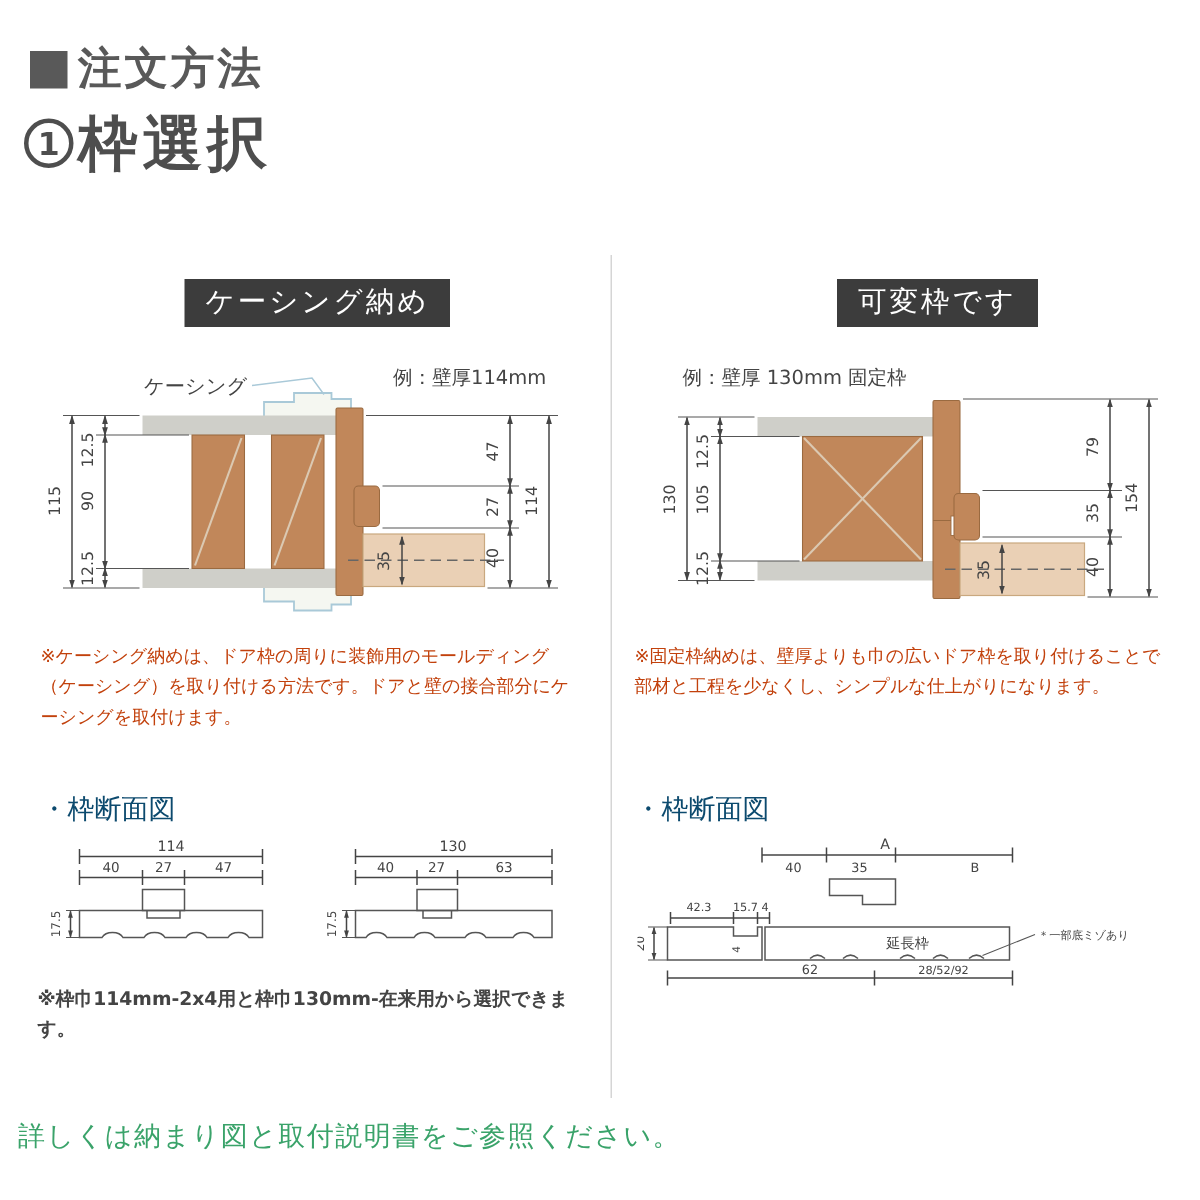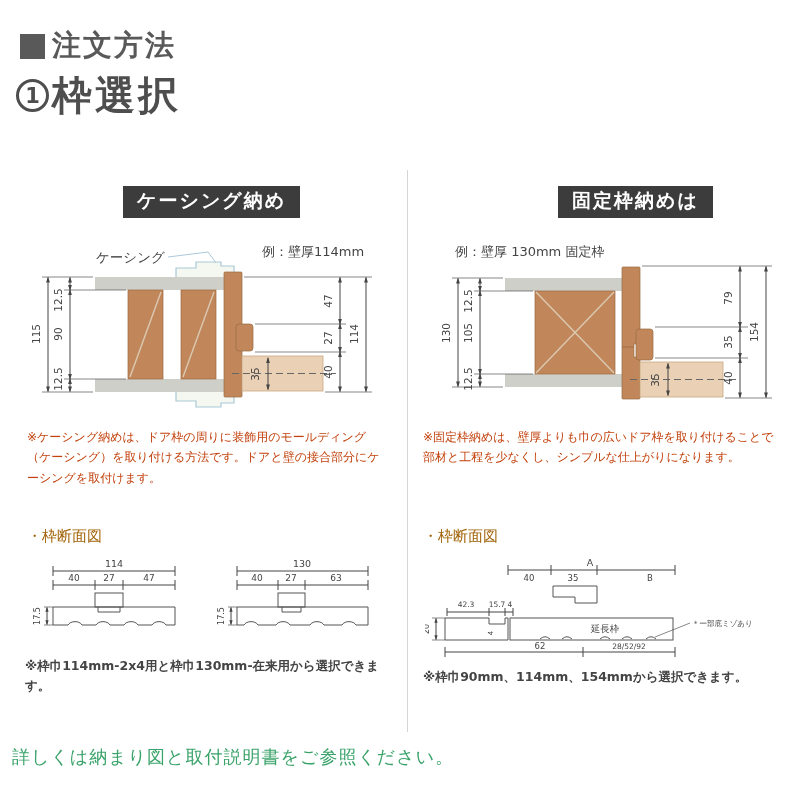--- a/index.html
+++ b/index.html
@@ -17,24 +17,24 @@
   .step-row { left:16px; top:68px; display:flex; align-items:center; }
   .step-circle { width:33px; height:33px; border:3px solid #4e4e4e; border-radius:50%;
     display:flex; align-items:center; justify-content:center;
     font-size:21px; font-weight:bold; color:#4e4e4e; flex:0 0 auto; }
   .step-title { font-size:40px; font-weight:bold; color:#4e4e4e; letter-spacing:3px; margin-left:3px; }
   .step-desc { font-size:15px; color:#555; margin-left:7px; margin-top:16px; }
 
   .divider { left:407px; top:170px; width:1px; height:562px; background:#d5d5d5; }
 
   .box-label { background:var(--box-bg,#3c3c3c); color:#fff; font-size:19px;
-    padding:2px 14px 4px; letter-spacing:2px;font-weight:bold; }
+    padding:2px 14px 4px; letter-spacing:2px; }
 
   .desc { width:362px; font-size:12px; line-height:1.7; color:#c2410c; }
-  .section-title { font-size:15px; color:#a16207; }
+  .section-title { font-size:18px; color:#0c4a6e; }
   .note { font-size:12.5px; font-weight:bold; color:#444; line-height:1.6; }
   .footer { left:12px; top:745px; width:800px; font-size:18px;
     color:var(--accent-green,#3aa36a); letter-spacing:1px; }
 
   
   svg text { fill:#444; font-family:"DejaVu Sans","Liberation Sans",sans-serif; }
   .wood   { fill:var(--wood,#c1875a); stroke:#9a6a40; stroke-width:0.7; }
   .door   { fill:var(--door,#ead0b5); stroke:#c9a87f; stroke-width:0.8; }
   .plate  { fill:var(--plate,#cfcfc9); stroke:none; }
   .grain  { stroke:#dbc9b2; stroke-width:1.4; }
@@ -54,21 +54,21 @@
   <div class="title-text">注文方法</div>
 </div>
 <div class="abs step-row">
   <div class="step-circle">1</div>
   <div class="step-title">枠選択</div>
 </div>
 
 <div class="abs divider"></div>
 
 <div class="abs box-label" style="left:123px; top:186px;">ケーシング納め</div>
-<div class="abs box-label" style="left:558px; top:186px;">固定枠納めは</div>
+<div class="abs box-label" style="left:558px; top:186px;">可変枠です</div>
 
 <svg class="abs" style="left:25px; top:240px;" width="355" height="185" viewBox="25 240 355 185">
   <defs>
     <marker id="aL" viewBox="0 0 10 10" refX="8.5" refY="5" markerWidth="6" markerHeight="6" orient="auto-start-reverse">
       <path d="M0,1.8 L10,5 L0,8.2 Z" fill="#444"></path>
     </marker>
   </defs>
 
   <g>
     <path class="casing" d="M176,282 L176,268 L196,268 L196,262 L221,262 L221,266 L234,266 L234,282 Z"></path>
@@ -294,16 +294,15 @@
     <text x="629" y="649" text-anchor="middle" font-size="7.5">28/52/92</text>
     <line class="dim" x1="445" y1="652" x2="675" y2="652"></line>
     <line class="dim" x1="445" y1="647" x2="445" y2="657"></line>
     <line class="dim" x1="583" y1="647" x2="583" y2="657"></line>
     <line class="dim" x1="675" y1="647" x2="675" y2="657"></line>
   </g>
 </svg>
 
 <div class="abs note" style="left:25px; top:656px; width:370px;">※枠巾114mm-2x4用と枠巾130mm-在来用から選択できます。</div>
 <div class="abs note" style="left:423px; top:667px; width:370px;">
-  <div>※枠巾90mm、114mm、154mmから選択できます。</div>
 </div>
 
 <div class="abs footer">詳しくは納まり図と取付説明書をご参照ください。</div>
 
 </body></html>

